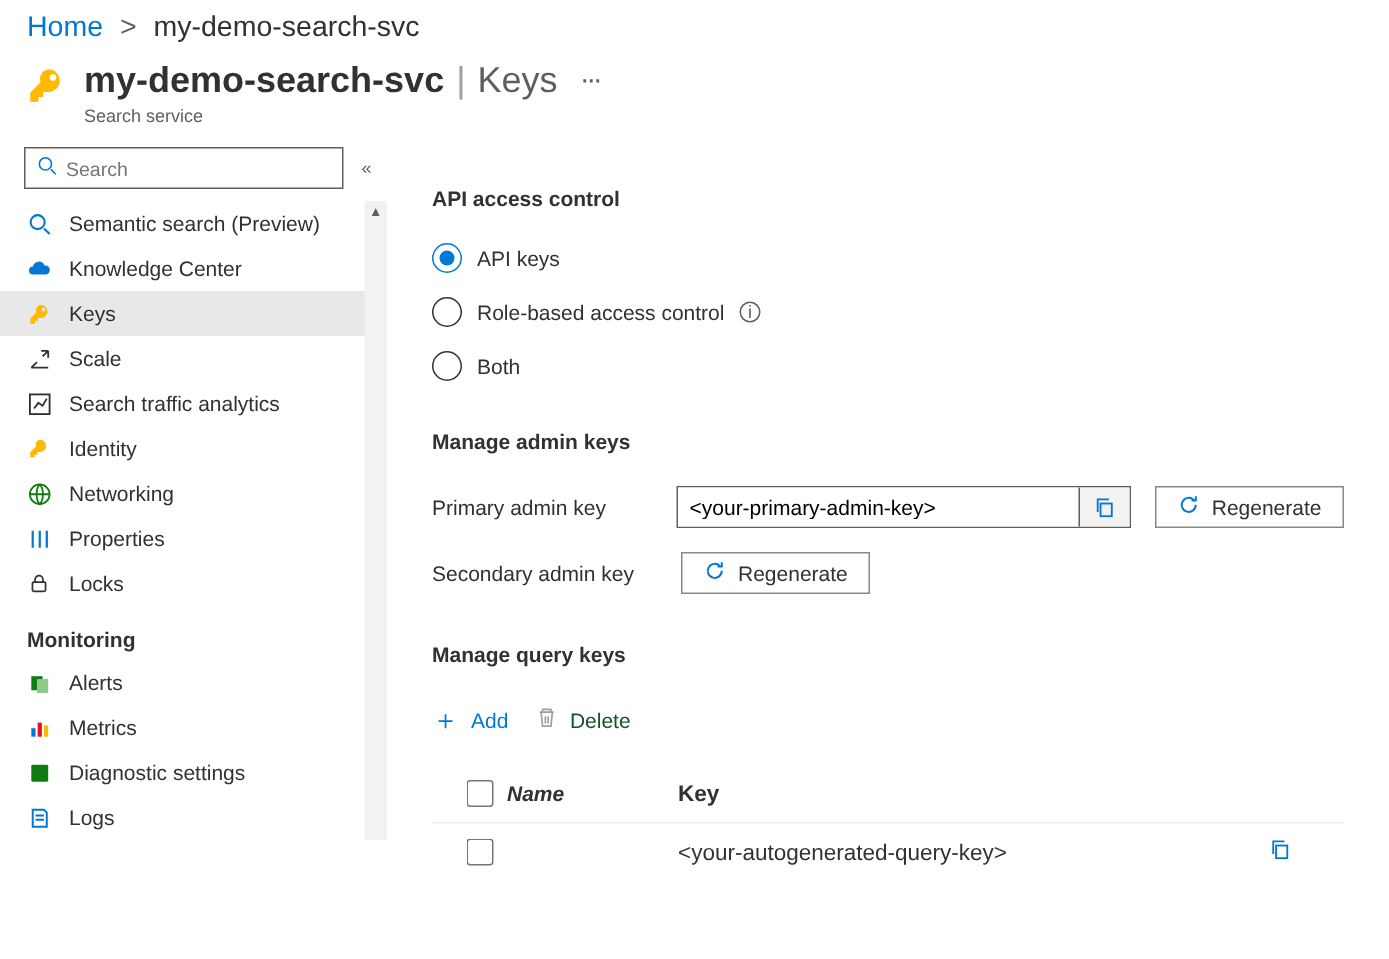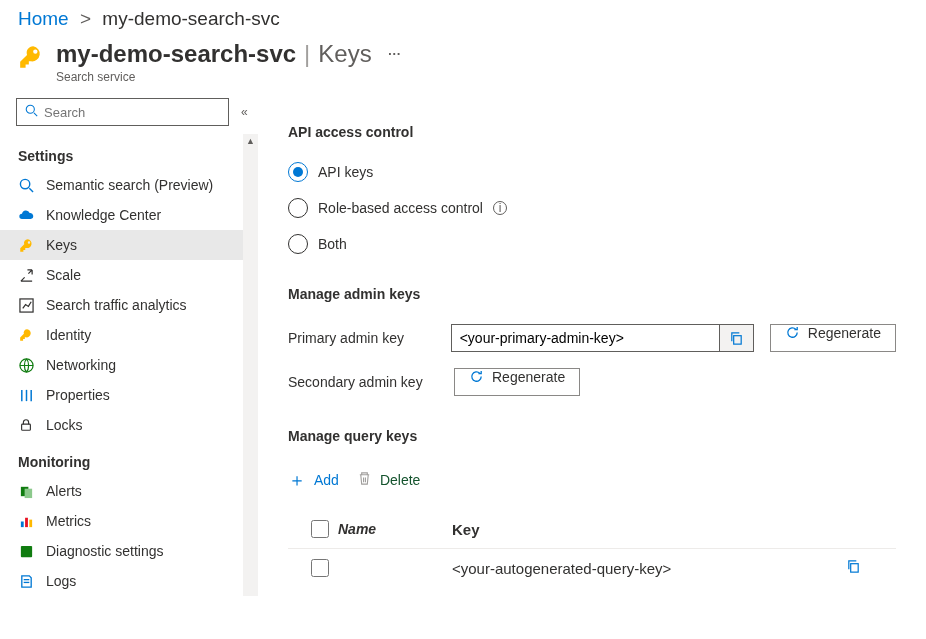--- a/index.html
+++ b/index.html
@@ -45,21 +45,21 @@
 .radio-outer { width:20px; height:20px; border-radius:50%; border:1px solid #323130; display:flex; align-items:center; justify-content:center; }
 .radio-row.selected .radio-outer { border-color:#0078d4; }
 .radio-inner { width:10px; height:10px; border-radius:50%; background:#0078d4; display:none; }
 .radio-row.selected .radio-inner { display:block; }
 
 .key-row { display:flex; align-items:center; gap:16px; padding: 8px 0; }
 .key-row .kl { width:150px; font-size:14px; color:#323130;}
 .key-input-wrap { display:flex; border:1px solid #605e5c; height:28px; width:310px;}
 .key-input-wrap input { border:none; outline:none; flex:1; padding:0 8px; font-size:14px; font-family:inherit;}
 .copy-btn { width:34px; border-left:1px solid #605e5c; background:#f3f2f1; display:flex; align-items:center; justify-content:center; cursor:pointer; color:#0078d4;}
-.regen-btn { height:28px; border:1px solid #8a8886; background:#fff; display:flex; gap:8px; padding: 0 14px; cursor:pointer; font-size:14px; color:#323130;}
+.regen-btn { height:28px; border:1px solid #8a8886; background:#fff; display:flex; align-items:center; gap:8px; padding: 0 14px; cursor:pointer; font-size:14px; color:#323130;}
 
 .qk-toolbar { display:flex; align-items:center; gap:18px; padding: 10px 0 18px; }
 .qk-tool { display:flex; align-items:center; gap:8px; font-size:14px; cursor:pointer; }
 .qk-tool.add { color:#0078d4; }
 .qk-tool.del { color:#14532d; cursor:default; }
 .qk-table .header-row, .qk-table .data-row { display:flex; align-items:center; padding: 10px 0; }
 .qk-table .header-row { border-bottom:1px solid #edebe9; font-weight:600; font-size:14px;}
 .col-check { width:50px; display:flex; justify-content:center; padding-left:14px;}
 .col-name { width:114px;font-style:italic; }
 .col-key { flex:1; font-size:15px;}
@@ -106,21 +106,20 @@
         <input placeholder="Search" style="">
       </div>
       <span class="collapse-caret">«</span>
     </div>
 
     <div class="sb-list">
       <div class="scroll-gutter">
         <div class="scroll-arrow">▲</div>
       </div>
 
-      <div class="sb-group-title">Settings</div>
 
       <div class="sb-item">
         <span class="ic">
             <svg width="15" height="15" viewBox="0 0 16 16" fill="none" stroke="#0078d4" stroke-width="1.5">
               <circle cx="6.5" cy="6.5" r="5"></circle>
               <line x1="11" y1="11" x2="15" y2="15"></line>
             </svg>
           </span>
         <span>Semantic search (Preview)</span>
       </div>

